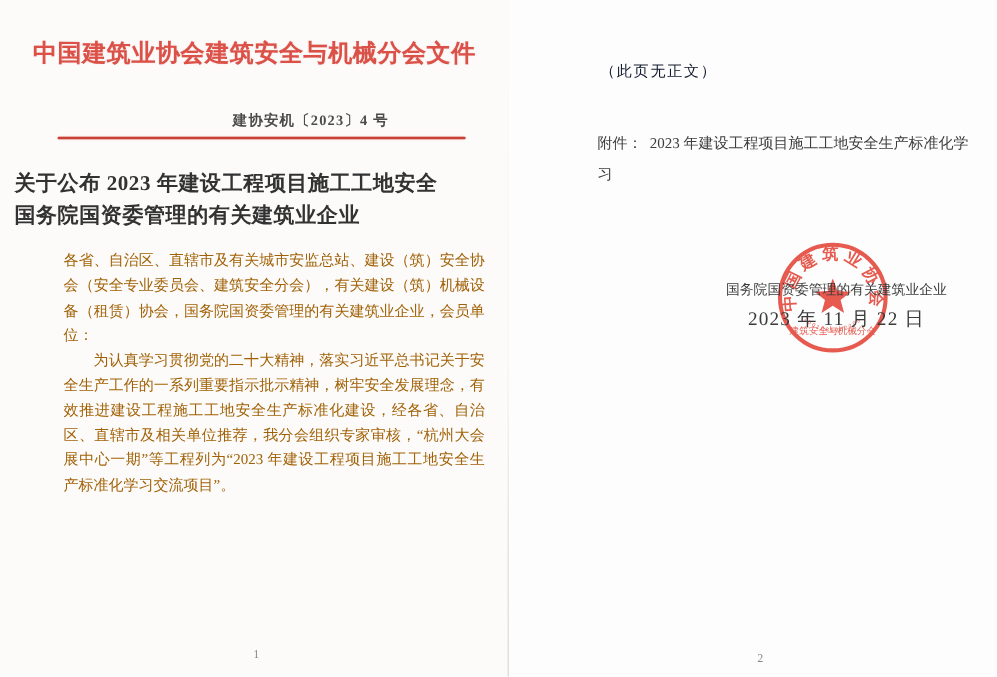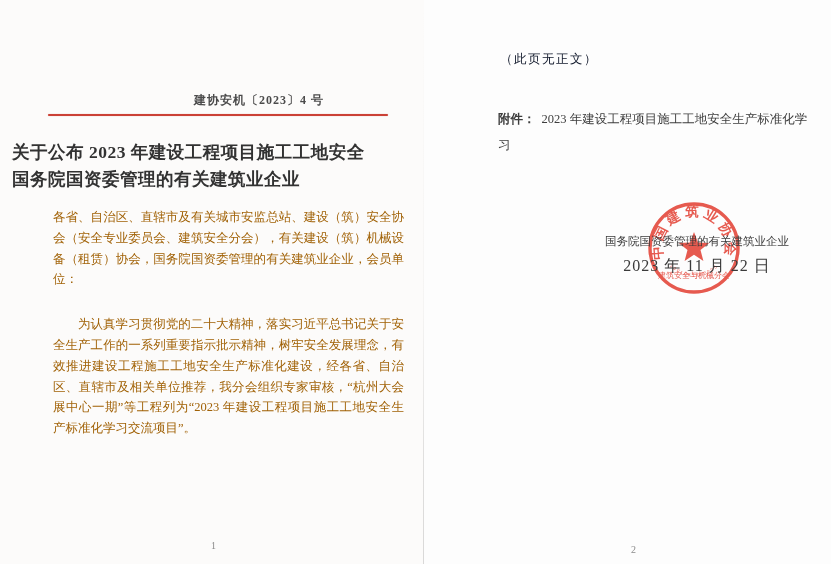--- a/index.html
+++ b/index.html
@@ -47,38 +47,38 @@
     position:absolute;top:139px;left:12px;width:384px;
     text-align:left;font-weight:bold;font-size:17.5px;
     line-height:26.5px;letter-spacing:0.5px;color:#323232;
   }
   .body-text{
     position:absolute;top:207px;left:53px;width:351px;
     font-size:12.5px;line-height:20.8px;color:#a16207;
     text-align:justify;
   }
   .body-text p{margin:0;}
-  .body-text p.indent{text-indent:2em;margin-top:24px;}
+  .body-text p.indent{text-indent:2em;}
   .pagenum{
     position:absolute;font-size:10px;color:#8a8a8a;
     font-family:"Liberation Serif", serif;
   }
   .pagenum-1{left:211px;top:540px;}
   .pagenum-2{left:207px;top:544px;}
   
   .no-text-note{
     position:absolute;top:51px;left:76px;
     font-size:12.5px;letter-spacing:1.5px;color:#0f172a;
     white-space:nowrap;
   }
   .attachment{
     position:absolute;top:106px;left:74px;width:310px;
     font-size:12.5px;line-height:26px;color:#3d3d3d;
   }
-  .attachment .row1 .label{margin-right:6px;font-weight:bold;}
+  .attachment .row1 .label{margin-right:6px;}
   .attachment .row2{margin-left:37px;}
   .seal{
     position:absolute;top:178px;left:200px;width:140px;height:140px;
     opacity:0.84;z-index:1;filter:blur(0.2px);
   }
   .signature-org{
     position:absolute;top:234px;left:181px;
     font-size:11.5px;color:#3b3b3b;white-space:nowrap;z-index:3;
   }
   .signature-date{
@@ -87,20 +87,21 @@
     color:#3b3b3b;white-space:nowrap;z-index:3;
   }
 </style>
 </head>
 <body>
 
 <div class="canvas">
 
   <div class="page page1">
 
+    <div class="red-header">中国建筑业协会建筑安全与机械分会文件</div>
 
     <div class="doc-number">建协安机〔2023〕4 号</div>
 
     <div class="red-rule"></div>
 
     <div class="notice-title">
       <div>关于公布 2023 年建设工程项目施工工地安全</div>
       <div>国务院国资委管理的有关建筑业企业</div>
     </div>
 

